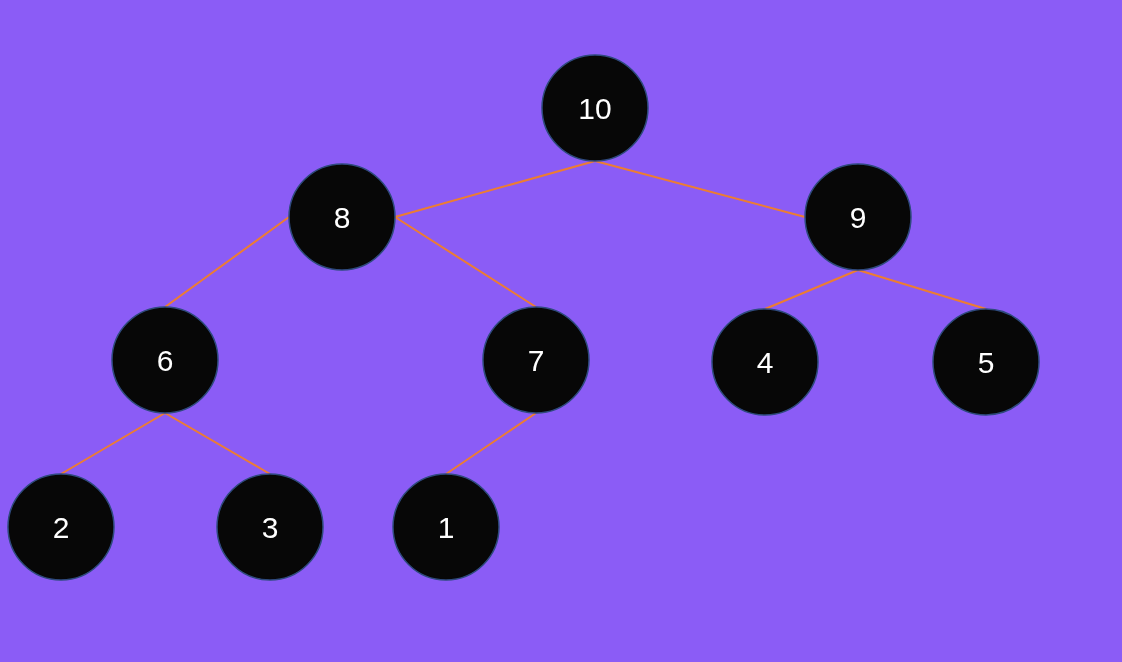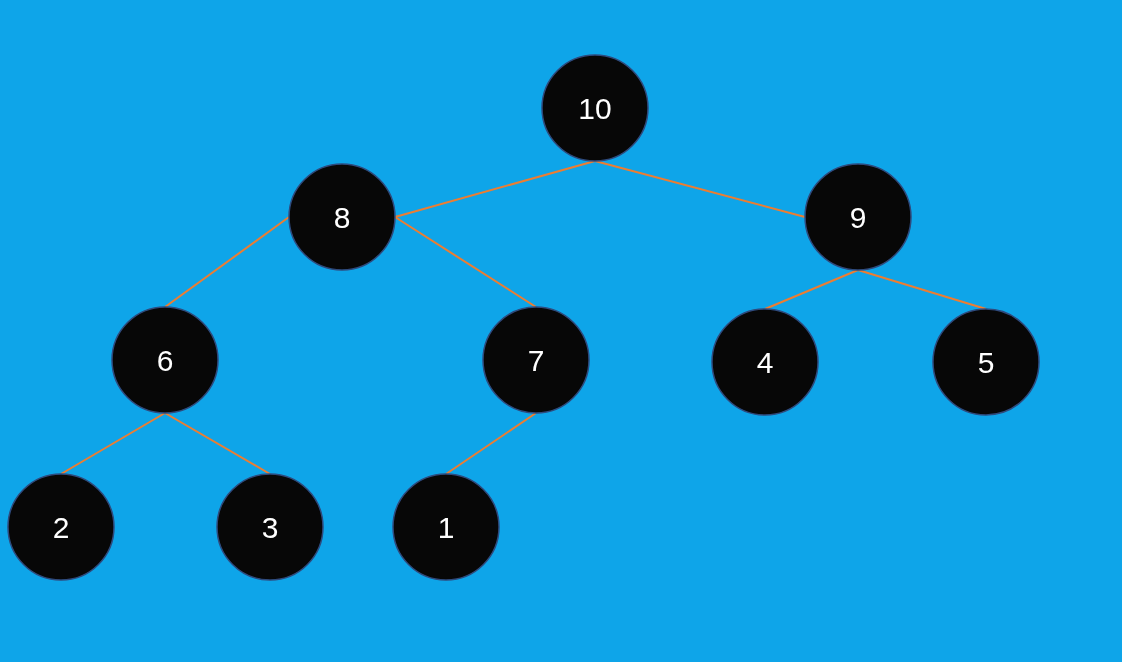--- a/index.html
+++ b/index.html
@@ -5,21 +5,21 @@
   html, body {
     margin: 0;
     padding: 0;
     background: #ffffff;
     font-family: "Liberation Sans", sans-serif;
   }
   .canvas-wrap {
     position: relative;
     width: 1122px;
     height: 662px;
-    background: #0ea5e9;
+    background: #8b5cf6;
     overflow: hidden;
   }
   svg { display: block; }
   .tree-edge {
     fill: none;
   }
   .tree-node circle {
     cursor: default;
   }
   .tree-node text {

